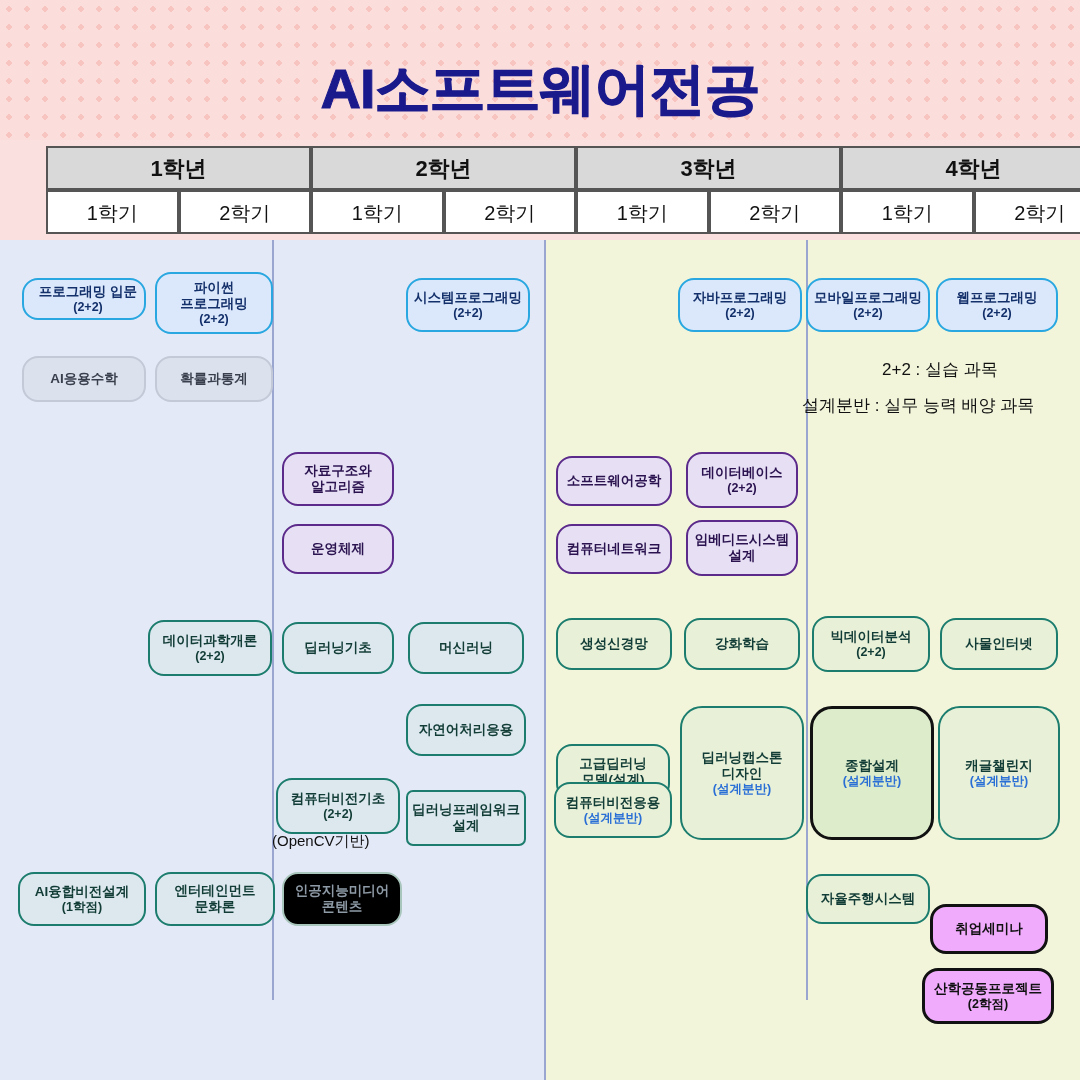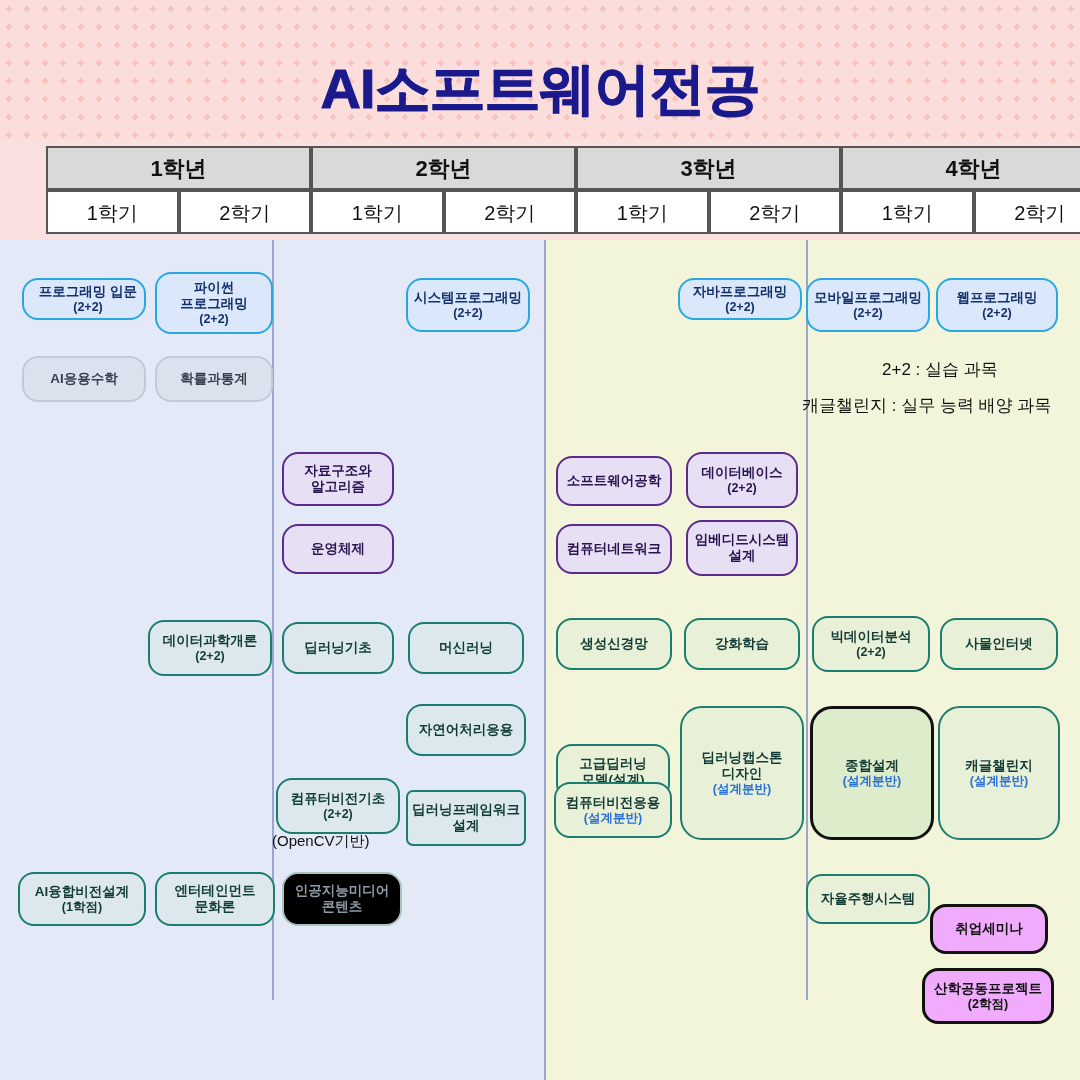--- a/index.html
+++ b/index.html
@@ -94,33 +94,33 @@
     <div class="sem-cell w132">1학기</div>
     <div class="sem-cell w132">2학기</div>
     <div class="sem-cell w132">1학기</div>
     <div class="sem-cell w132">2학기</div>
     <div class="sem-cell w132">1학기</div>
     <div class="sem-cell w132">2학기</div>
   </div>
 </div>
 
 <div class="note" style="left:882px;top:358px;">2+2 : 실습 과목</div>
-<div class="note" style="left:802px;top:394px;">캐글챌린지 : 실무 능력 배양 과목</div>
+<div class="note" style="left:802px;top:394px;">설계분반 : 실무 능력 배양 과목</div>
 
 <div id="nodes">
     <div class="node blue" style="left: 22px; top: 278px; width: 124px; height: 42px; padding-left: 12px;">
       <div><span>프로그래밍 입문</span><span class="sub">(2+2)</span></div>
     </div>
     <div class="node blue" style="left: 155px; top: 272px; width: 118px; height: 62px;">
       <div><span>파이썬<br>프로그래밍</span><span class="sub">(2+2)</span></div>
     </div>
     <div class="node blue" style="left: 406px; top: 278px; width: 124px; height: 54px;">
       <div><span>시스템프로그래밍</span><span class="sub">(2+2)</span></div>
     </div>
-    <div class="node blue" style="left: 678px; top: 278px; width: 124px; height: 42px;">
+    <div class="node blue" style="left: 678px; top: 278px; width: 124px; height: 54px;">
       <div><span>자바프로그래밍</span><span class="sub">(2+2)</span></div>
     </div>
     <div class="node blue" style="left: 806px; top: 278px; width: 124px; height: 54px;">
       <div><span>모바일프로그래밍</span><span class="sub">(2+2)</span></div>
     </div>
     <div class="node blue" style="left: 936px; top: 278px; width: 122px; height: 54px;">
       <div><span>웹프로그래밍</span><span class="sub">(2+2)</span></div>
     </div>
     <div class="node gray" style="left: 22px; top: 356px; width: 124px; height: 46px;">
       <div><span>AI응용수학</span></div>

